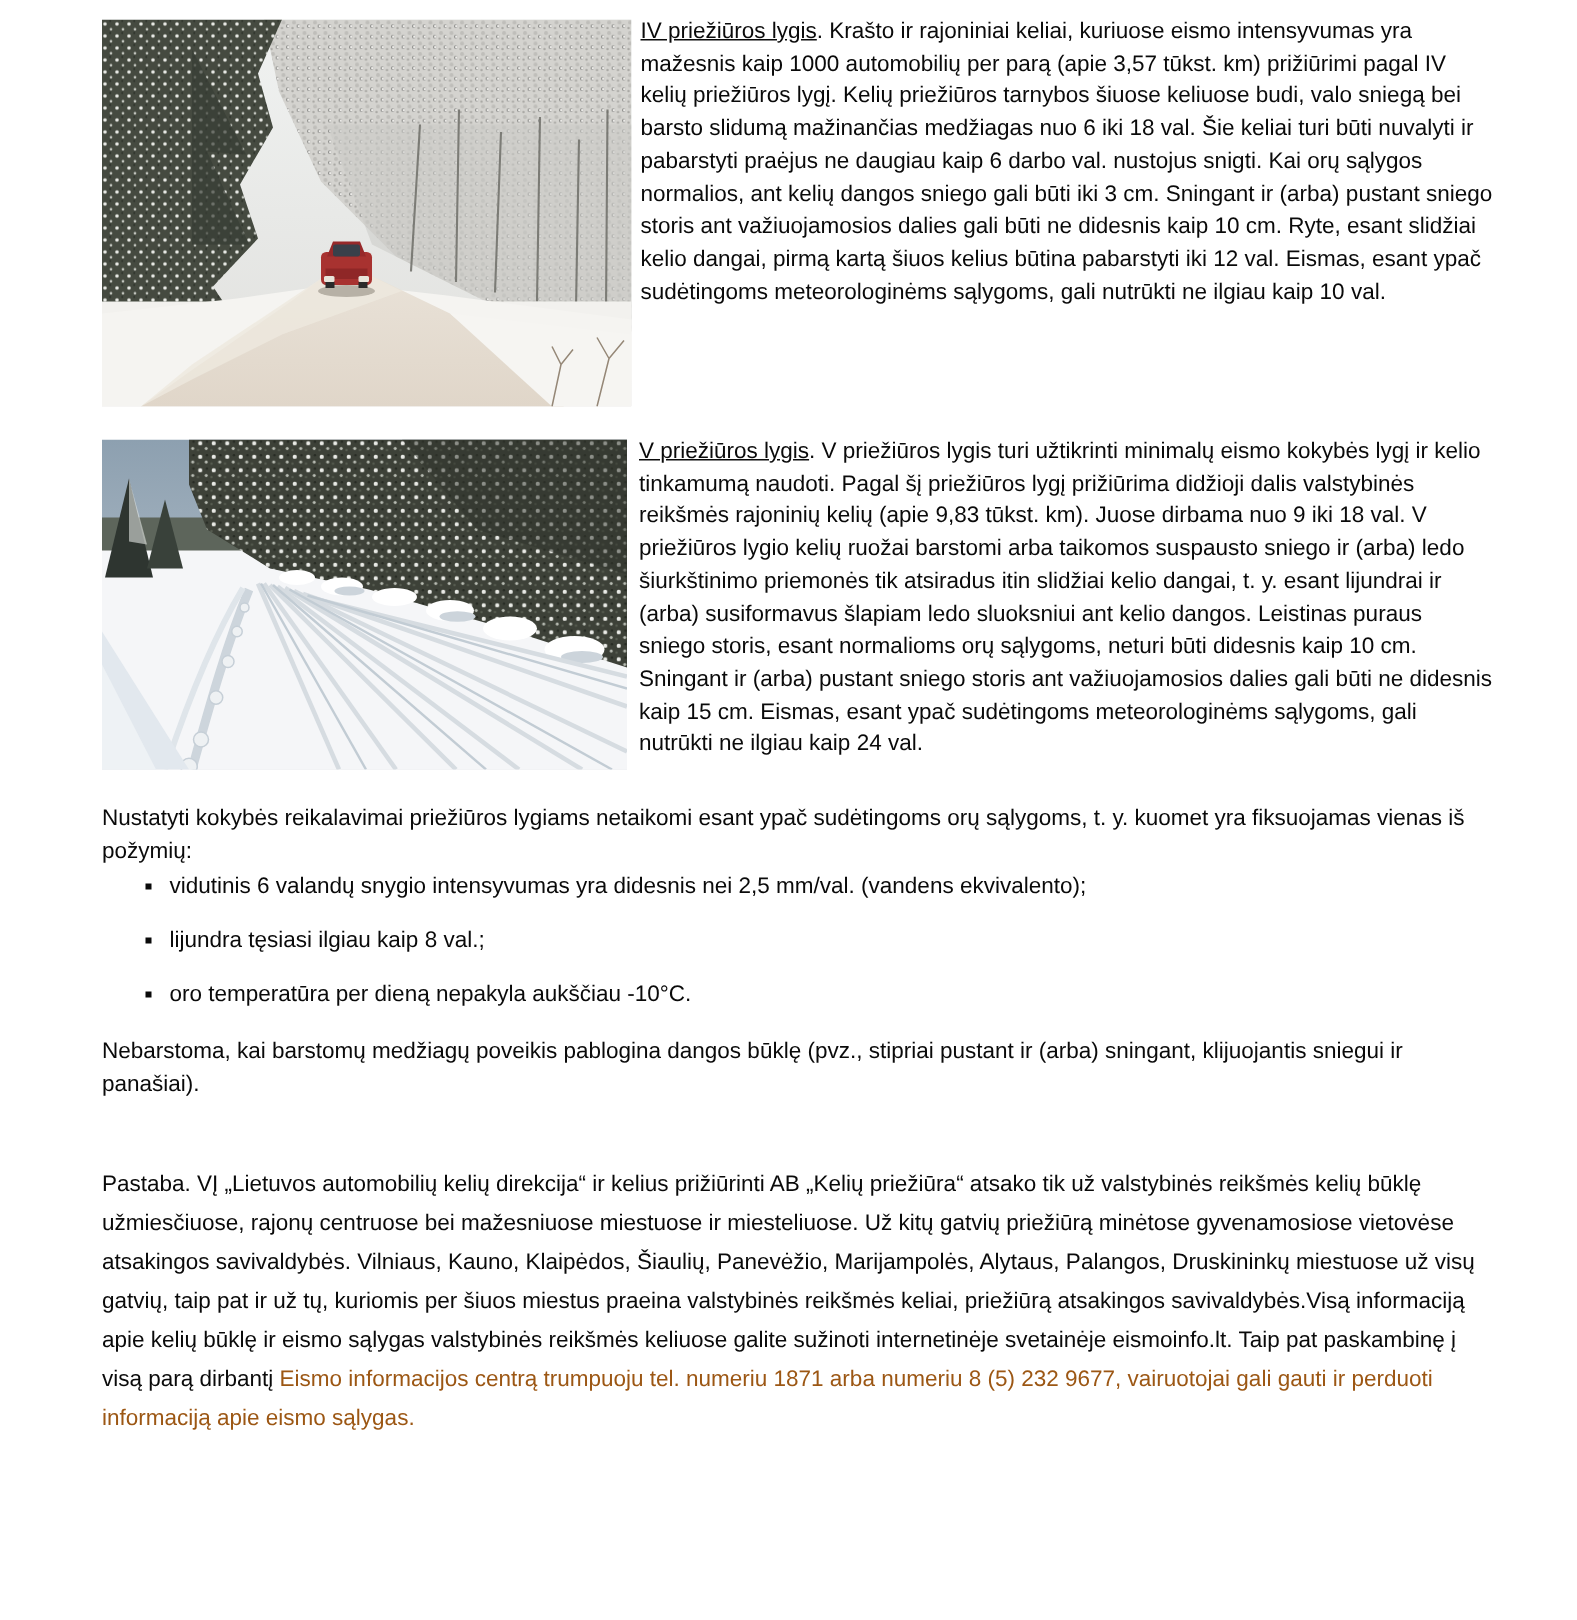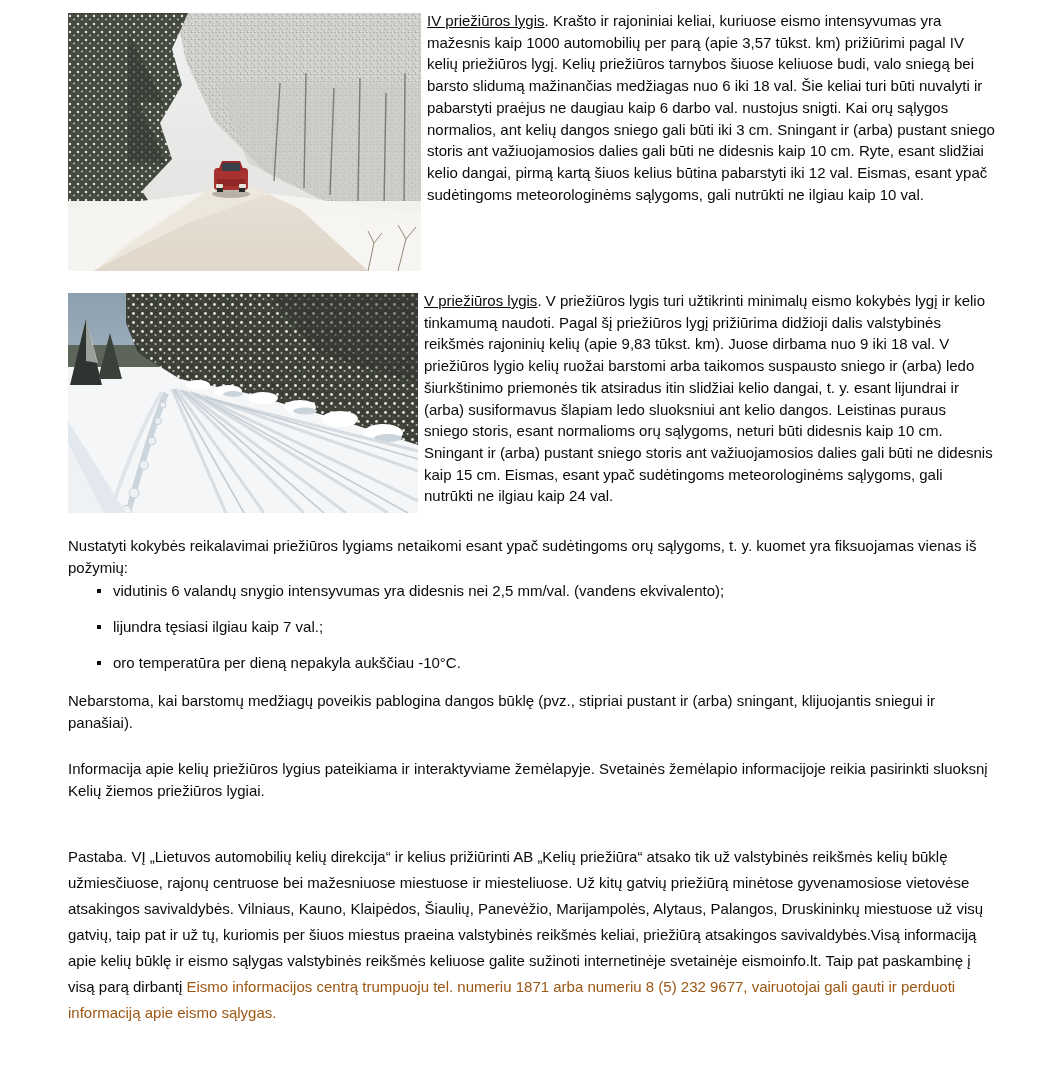--- a/index.html
+++ b/index.html
@@ -6,21 +6,21 @@
   html,body { background:#ffffff; }
   .page {
     position:relative;
     width:1051px; height:1080px;
     overflow:hidden;
     background:#ffffff;
     font-family:"Liberation Sans","DejaVu Sans",sans-serif;
     color:#0a0a0a;
     padding:13px 55px 0 68px;
   }
-  .row { display:flex; align-items:flex-start; }
+  .row { display:flex; align-items:flex-start;justify-content:space-between; }
   .row + .row { margin-top:22px; }
   .photo-frame { flex:0 0 auto; line-height:0; }
   .col-text { margin-left:6px; width:570px; font-size:15px; line-height:21.7px; margin-top:-3px; }
   .col-text .heading { text-decoration:underline; }
   .fullp { font-size:15px; line-height:22.4px; }
   .p-intro   { margin-top:22px; }
   .bullets   { list-style:none; padding-left:29px; }
   .bullets li { position:relative; padding-left:16px; font-size:15px; line-height:22px; margin-bottom:14px; }
   .bullets li::before {
     content:""; position:absolute; left:0; top:9px;
@@ -188,23 +188,22 @@
     </div>
     <div class="col-text">
       <span class="heading">V priežiūros lygis</span><span>. V priežiūros lygis turi užtikrinti minimalų eismo kokybės lygį ir kelio tinkamumą naudoti. Pagal šį priežiūros lygį prižiūrima didžioji dalis valstybinės reikšmės rajoninių kelių (apie 9,83 tūkst. km). Juose dirbama nuo 9 iki 18 val. V priežiūros lygio kelių ruožai barstomi arba taikomos suspausto sniego ir (arba) ledo šiurkštinimo priemonės tik atsiradus itin slidžiai kelio dangai, t. y. esant lijundrai ir (arba) susiformavus šlapiam ledo sluoksniui ant kelio dangos. Leistinas puraus sniego storis, esant normalioms orų sąlygoms, neturi būti didesnis kaip 10 cm. Sningant ir (arba) pustant sniego storis ant važiuojamosios dalies gali būti ne didesnis kaip 15 cm. Eismas, esant ypač sudėtingoms meteorologinėms sąlygoms, gali nutrūkti ne ilgiau kaip 24 val.</span>
     </div>
   </div>
 
   <p class="fullp p-intro">Nustatyti kokybės reikalavimai priežiūros lygiams netaikomi esant ypač sudėtingoms orų sąlygoms, t. y. kuomet yra fiksuojamas vienas iš požymių:</p>
 
   <ul class="bullets">
     <li><span>vidutinis 6 valandų snygio intensyvumas yra didesnis nei 2,5 mm/val. (vandens ekvivalento);</span></li>
-    <li><span>lijundra tęsiasi ilgiau kaip 7 val.;</span></li>
+    <li><span>lijundra tęsiasi ilgiau kaip 8 val.;</span></li>
     <li><span>oro temperatūra per dieną nepakyla aukščiau -10°C.</span></li>
   </ul>
 
   <p class="fullp p-nebarstoma">Nebarstoma, kai barstomų medžiagų poveikis pablogina dangos būklę (pvz., stipriai pustant ir (arba) sningant, klijuojantis sniegui ir panašiai).</p>
 
-  <p class="fullp p-informacija">Informacija apie kelių priežiūros lygius pateikiama ir interaktyviame žemėlapyje. Svetainės žemėlapio informacijoje reikia pasirinkti sluoksnį Kelių žiemos priežiūros lygiai.</p>
 
   <p class="note"><span class="note-label">Pastaba</span><span>. VĮ „Lietuvos automobilių kelių direkcija“ ir kelius prižiūrinti AB „Kelių priežiūra“ atsako tik už valstybinės reikšmės kelių būklę užmiesčiuose, rajonų centruose bei mažesniuose miestuose ir  miesteliuose. Už kitų gatvių priežiūrą minėtose gyvenamosiose vietovėse atsakingos savivaldybės. Vilniaus, Kauno, Klaipėdos, Šiaulių, Panevėžio, Marijampolės, Alytaus, Palangos, Druskininkų miestuose už visų gatvių, taip pat ir už tų, kuriomis per šiuos miestus praeina valstybinės reikšmės keliai, priežiūrą atsakingos savivaldybės.Visą informaciją apie kelių būklę ir eismo sąlygas valstybinės reikšmės keliuose galite sužinoti internetinėje svetainėje eismoinfo.lt. Taip pat paskambinę į visą parą dirbantį </span><span class="note-highlight">Eismo informacijos centrą trumpuoju tel. numeriu 1871 arba numeriu 8 (5) 232 9677, vairuotojai gali gauti ir perduoti informaciją apie eismo sąlygas.</span></p>
 
 </div>
 
 </body></html>

